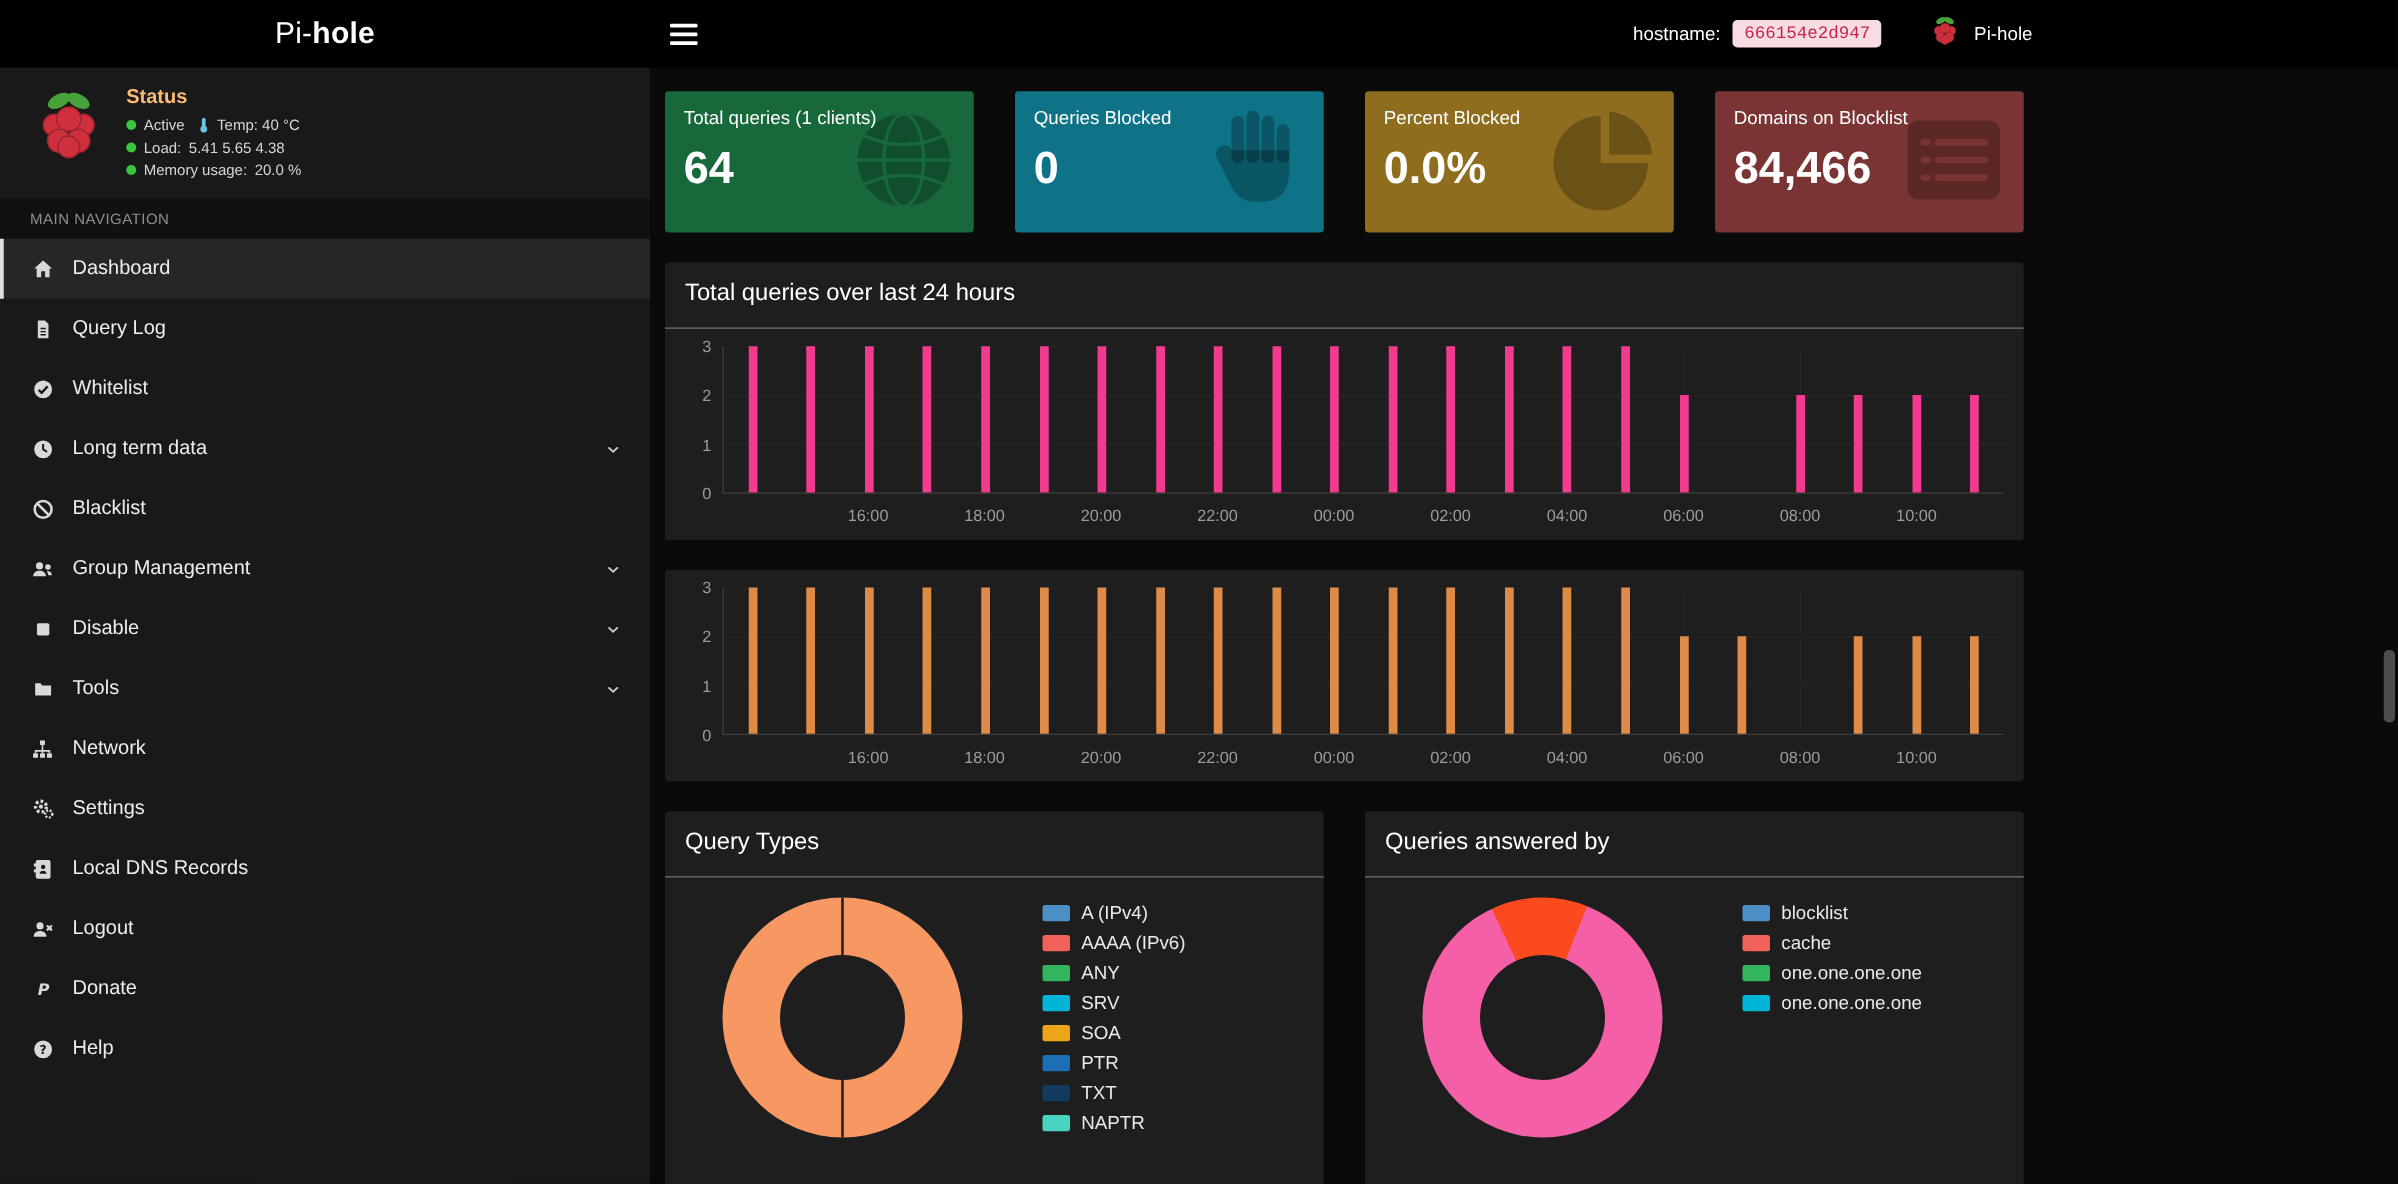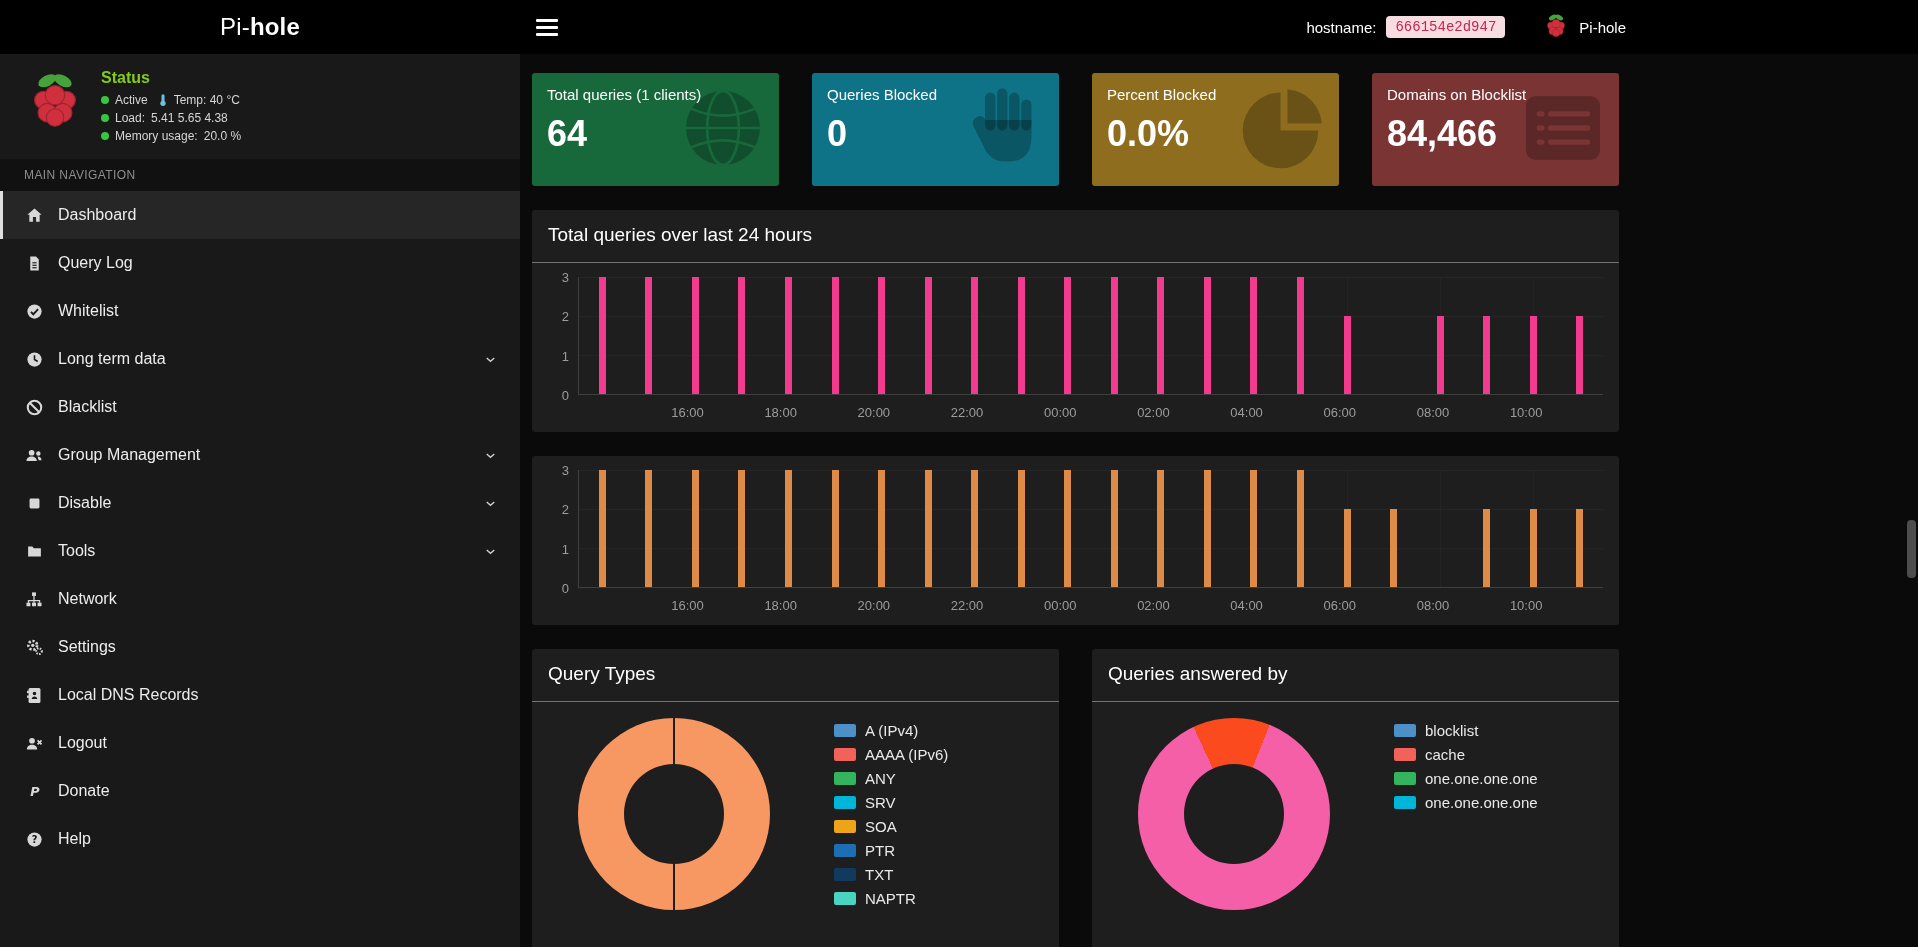--- a/index.html
+++ b/index.html
@@ -16,21 +16,21 @@
   .hamburger span { display:block; height:3px; background:#fff; border-radius:1px; }
   .topbar-right { position:absolute; right:292px; top:0; height:54px; display:flex; align-items:center;
     gap:10px; color:#fff; font-size:15px; }
   .hostname-badge { background:#f7dde2; color:#c7254e; font-family:"Liberation Mono", monospace;
     font-size:14px; padding:3px 9px; border-radius:4px; }
   .topbar-right .rasp { margin-left:28px; }
 
   
   .sidebar { position:fixed; top:54px; left:0; width:520px; height:893px; background:#191919; z-index:10; }
   .status-block { display:flex; padding:15px 16px 12px 24px; gap:15px; }
-  .status-title { font-size:16px; font-weight:bold; color:#84cc16; margin-bottom:6px; }
+  .status-title { font-size:16px; font-weight:bold; color:#fdba74; margin-bottom:6px; }
   .status-line { display:flex; align-items:center; gap:6px; font-size:12px; color:#d6d6d6; margin-bottom:4px; }
   .dot { width:8px; height:8px; border-radius:50%; background:#39c63f; flex-shrink:0; }
   .section-label { background:#111; color:#8e8e8e; font-size:12px; padding:9px 0 9px 24px; letter-spacing:.4px; }
   .nav-item { display:flex; align-items:center; height:48px; padding-left:21px; color:#ededed;
     font-size:16px; gap:14px; border-left:3px solid transparent; cursor:pointer; position:relative; }
   .nav-item.active { background:#262626; border-left-color:#dfdfdf; }
   .nav-icon { width:20px; display:flex; justify-content:center; align-items:center; }
   .chevron { position:absolute; right:22px; display:flex; }
 
   
@@ -54,21 +54,21 @@
   .y-labels span { position:absolute; right:9px; transform:translateY(-50%);
     font-size:13px; color:#9c9c9c; }
   .plot { position:relative; height:118px; display:flex; align-items:flex-end;
     border-bottom:1px solid #3f3f3f; border-left:1px solid #3f3f3f;
     background-image:linear-gradient(to bottom,#262626 1px,transparent 1px);
     background-size:100% 33.4%; }
   .slot { flex:1; height:100%; display:flex; align-items:flex-end; justify-content:center; position:relative; }
   .slot.tick::before { content:""; position:absolute; left:50%; top:0; bottom:0; width:1px; background:#242424; }
   .bar { width:7px; z-index:1; }
   .x-labels { grid-column:2; display:flex; height:27px; align-items:flex-end; padding-bottom:2px; }
-  .xlab { flex:1; font-size:13px; color:#9c9c9c; }
+  .xlab { flex:1; text-align:center; font-size:13px; color:#9c9c9c; }
 
   
   .bottom-row { display:flex; gap:33px; margin-top:24px; width:1087px; }
   .panel.half { flex:1; margin-top:0; height:372px; }
   .donut-body { display:flex; padding:16px 24px; gap:64px; }
   .donut { width:192px; height:192px; border-radius:50%; margin-left:22px; position:relative; flex-shrink:0; cursor:pointer; }
   .donut::before { content:""; position:absolute; inset:24%; background:#1e1e1e; border-radius:50%; z-index:2; }
   .donut.divided::after { content:""; position:absolute; left:calc(50% - 1px); top:0; height:100%;
     width:2px; background:#1e1e1e; z-index:1; }
   .legend { list-style:none; margin:4px 0 0; padding:0; }

